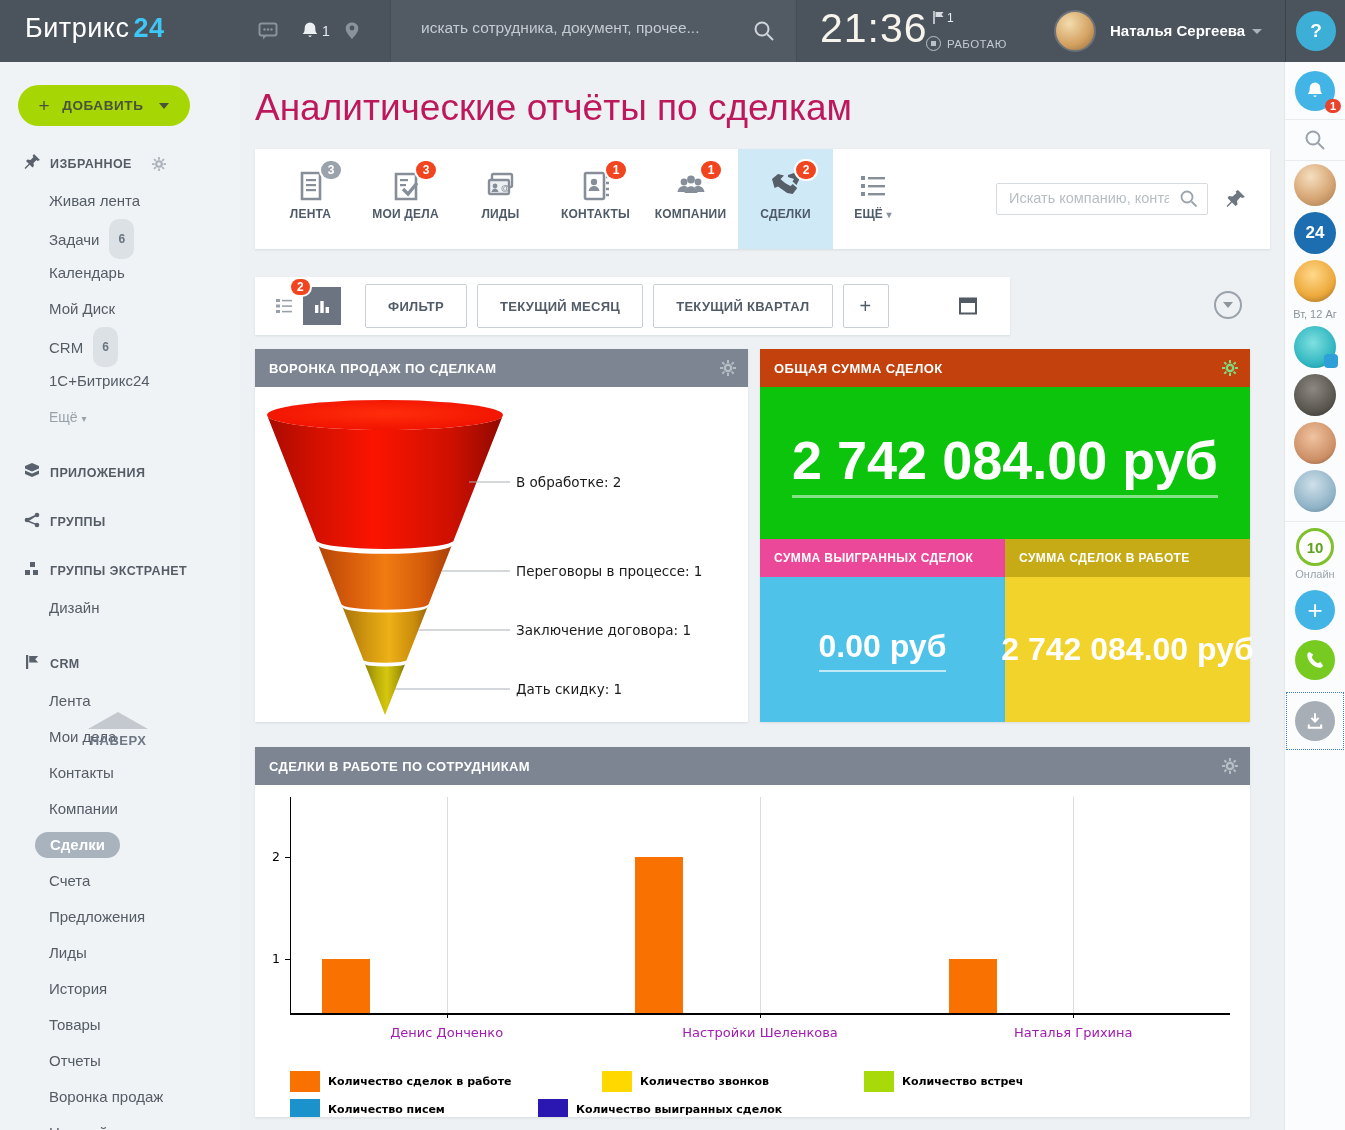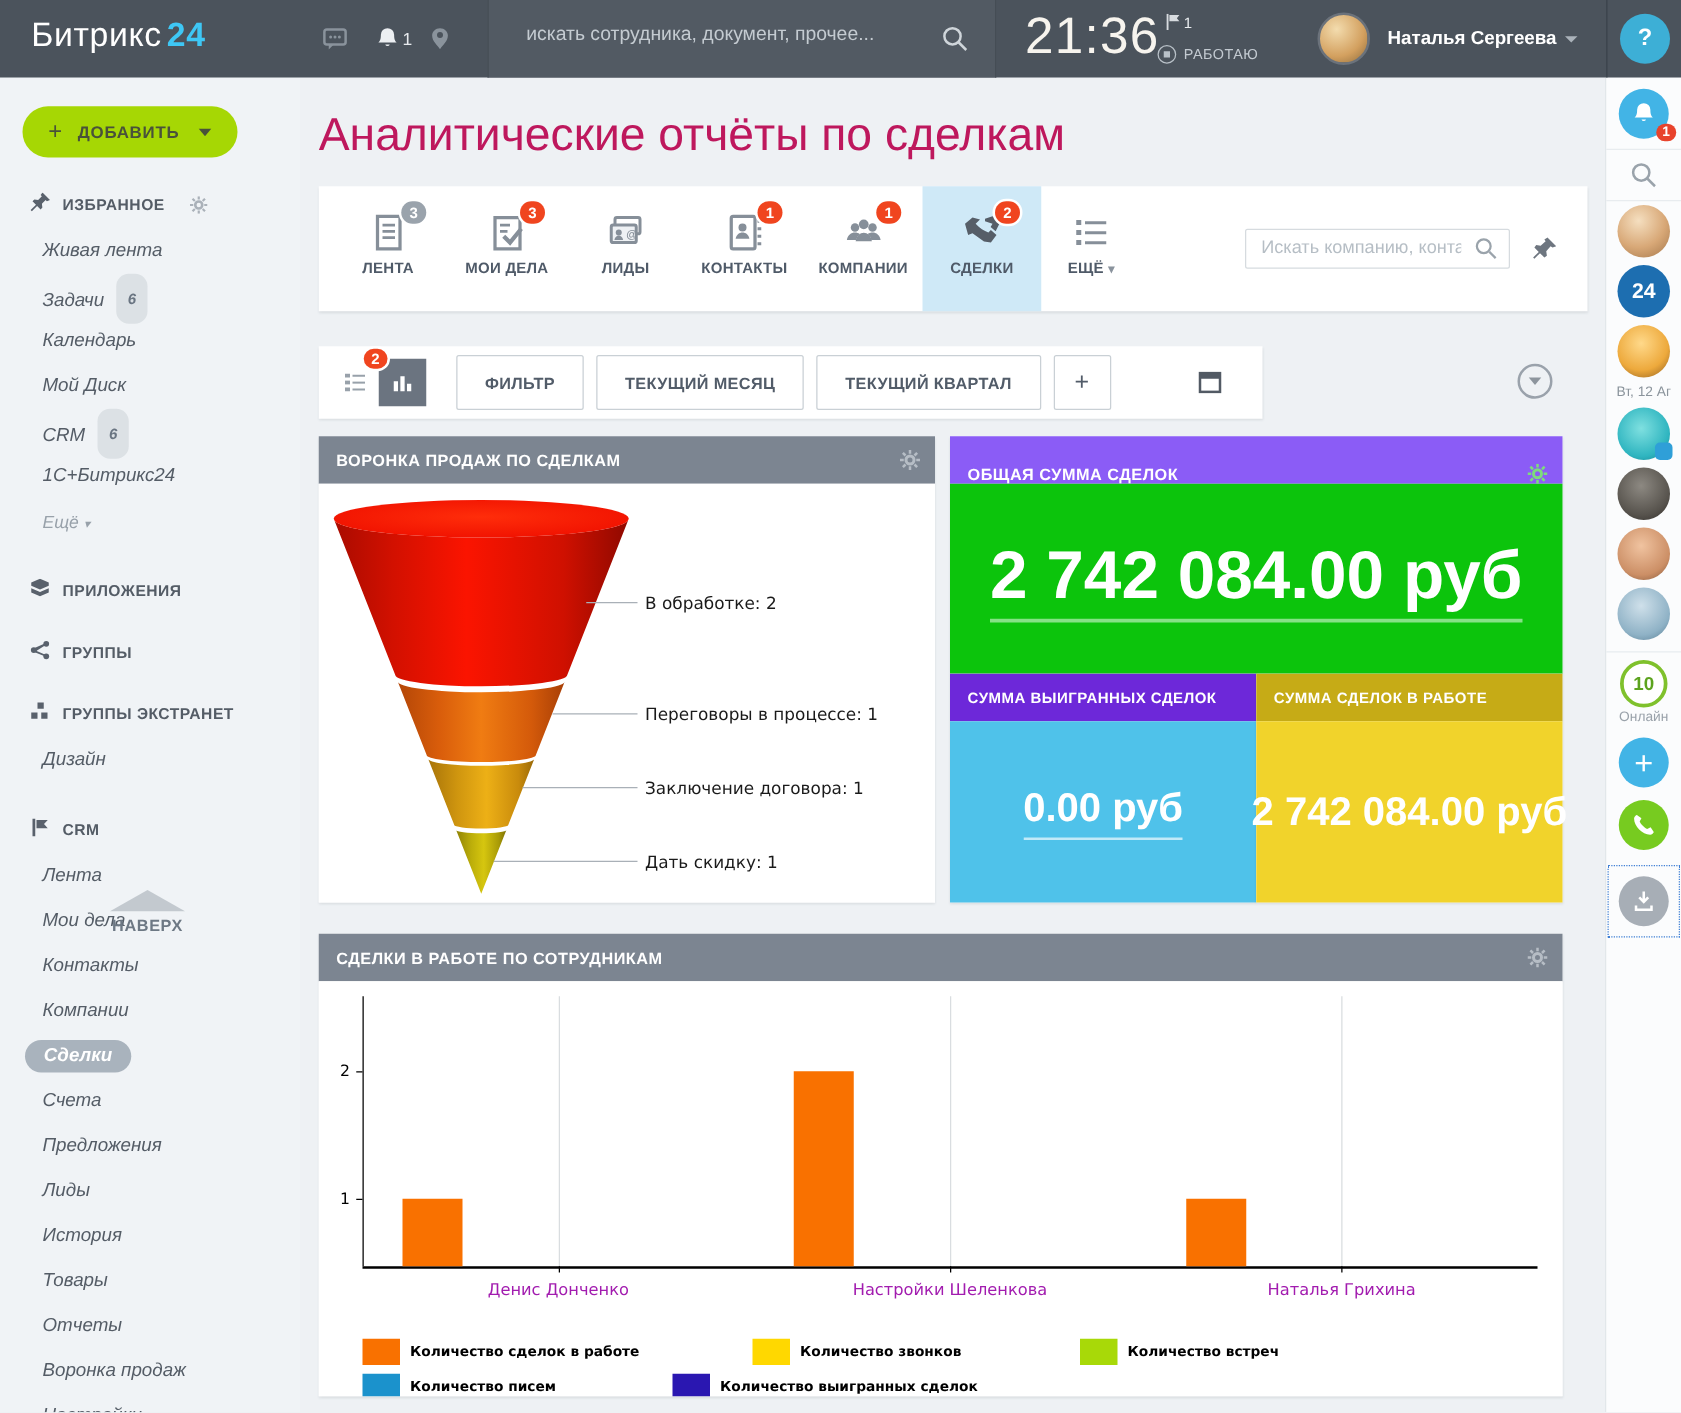--- a/index.html
+++ b/index.html
@@ -30,21 +30,21 @@
   
   .lsb{position:absolute;left:0;top:62px;width:240px;height:1068px;background:#f0f3f6;overflow:hidden;}
   .add-btn{margin:23px 0 0 18px;width:172px;height:41px;background:#a6d704;border-radius:21px;display:flex;align-items:center;justify-content:center;gap:12px;color:#49523a;font-weight:700;font-size:13.5px;letter-spacing:.6px;cursor:pointer;}
   .add-btn .plus{font-size:19px;font-weight:400;}
   .add-btn .caret{width:0;height:0;border-left:5px solid transparent;border-right:5px solid transparent;border-top:6px solid #49523a;margin-left:4px;}
   .side-section{margin-top:27px;}
   .side-head{display:flex;align-items:center;gap:10px;padding-left:24px;height:22px;cursor:pointer;}
   .side-head svg{width:16px;height:16px;}
   .side-head-label{font-size:12.5px;font-weight:700;color:#545c66;letter-spacing:.4px;}
   .side-items{margin-top:8px;}
-  .side-item{height:36px;line-height:36px;padding-left:34px;font-size:15px;color:#545c66;cursor:pointer;white-space:nowrap;font-style:italic;}
+  .side-item{height:36px;line-height:36px;padding-left:49px;font-size:15px;color:#545c66;cursor:pointer;white-space:nowrap;}
   .side-item.muted{color:#98a1aa;font-size:14px;}
   .side-item .pill{display:inline-block;background:#a9b3bd;color:#fff;font-weight:700;border-radius:15px;padding:2px 15px;line-height:22px;margin-left:-14px;}
   .badge-gray{display:inline-block;background:#dce1e5;color:#6a7582;border-radius:10px;font-size:12px;font-weight:700;padding:2px 9px;margin-left:10px;vertical-align:2px;}
   .back-top{position:absolute;left:88px;top:650px;text-align:center;z-index:5;cursor:pointer;}
   .back-top .tri{width:0;height:0;border-left:30px solid transparent;border-right:30px solid transparent;border-bottom:17px solid #c3c9cf;margin:0 auto;}
   .back-top .txt{font-size:13px;font-weight:700;color:#6d7884;margin-top:4px;letter-spacing:.5px;}
   
   .main{position:absolute;left:240px;top:62px;width:1045px;height:1068px;}
   .page-title{margin:25px 0 0 15px;font-size:37px;font-weight:300;color:#be185d;}
   .card{background:#fff;box-shadow:0 1px 2px rgba(60,70,80,.12);}
@@ -498,37 +498,37 @@
                 <text x="261" y="248" class="fn-label">Заключение договора: 1</text>
                 <line x1="140" y1="302" x2="255" y2="302" stroke="#a9b0b7" stroke-width="1"></line>
                 <text x="261" y="307" class="fn-label">Дать скидку: 1</text>
               </g>
           </svg>
         </div>
       </div>
 
       <div class="sums">
         <div class="card">
-          <div class="panel-head" id="total-head" style="background: #8b5cf6; align-items: flex-end;">
+          <div class="panel-head" id="total-head" style="background: #c2410c;">
             <span>ОБЩАЯ СУММА СДЕЛОК</span>
               <span class="sp"></span>
             <svg viewBox="0 0 16 16">
                 <g stroke="#7ddc7d" stroke-width="2" fill="none">
                   <path d="M8 0v3M8 13v3M0 8h3M13 8h3M2.3 2.3l2.1 2.1M11.6 11.6l2.1 2.1M13.7 2.3l-2.1 2.1M4.4 11.6l-2.1 2.1"></path>
                   <circle cx="8" cy="8" r="3.2" stroke-width="2.4"></circle>
                 </g>
               </svg>
           </div>
           <div class="kpi-green-body" id="total-body" style="background: rgb(12, 196, 12);">
             <span class="kpi-big">2 742 084.00 руб</span>
           </div>
         </div>
         <div class="kpi-row">
           <div class="kpi-half card">
-            <div class="panel-head" id="won-head" style="background: #6d28d9;">
+            <div class="panel-head" id="won-head" style="background: #ec4899;">
               <span style="font-size:12px;">СУММА ВЫИГРАННЫХ СДЕЛОК</span>
             </div>
             <div class="kpi-half-body" id="won-body" style="background: rgb(79, 194, 234);">
               <span class="kpi-mid u">0.00 руб</span>
             </div>
           </div>
           <div class="kpi-half card">
             <div class="panel-head" id="prog-head" style="background: rgb(198, 171, 22);">
               <span style="font-size:12px;">СУММА СДЕЛОК В РАБОТЕ</span>
             </div>

